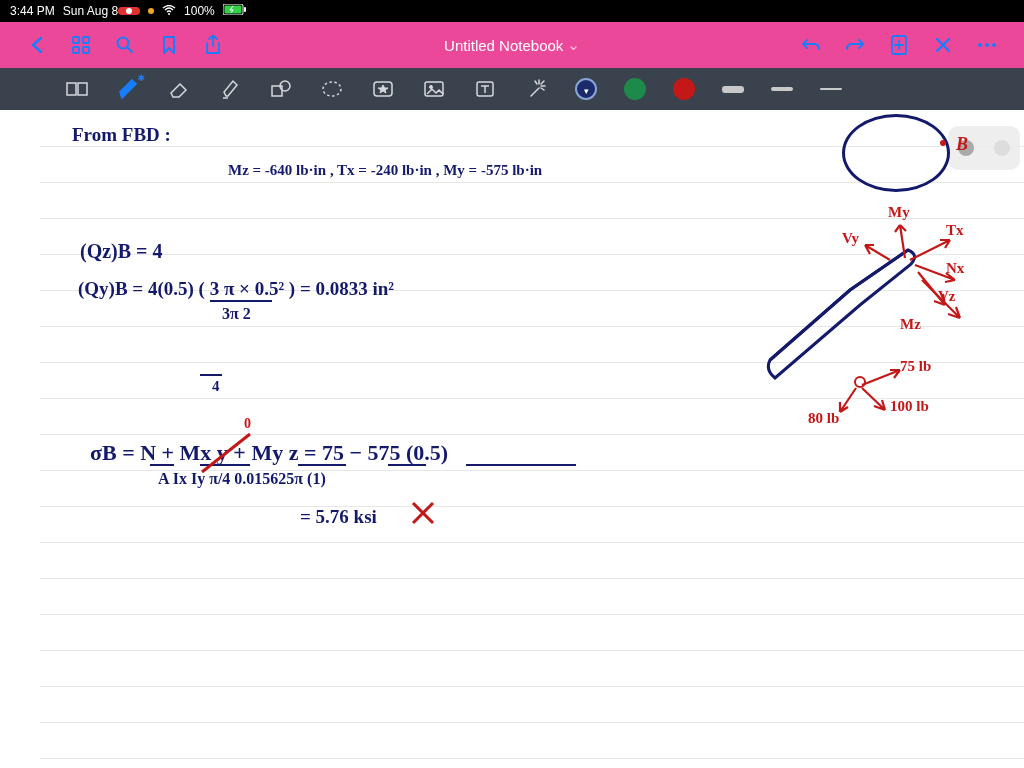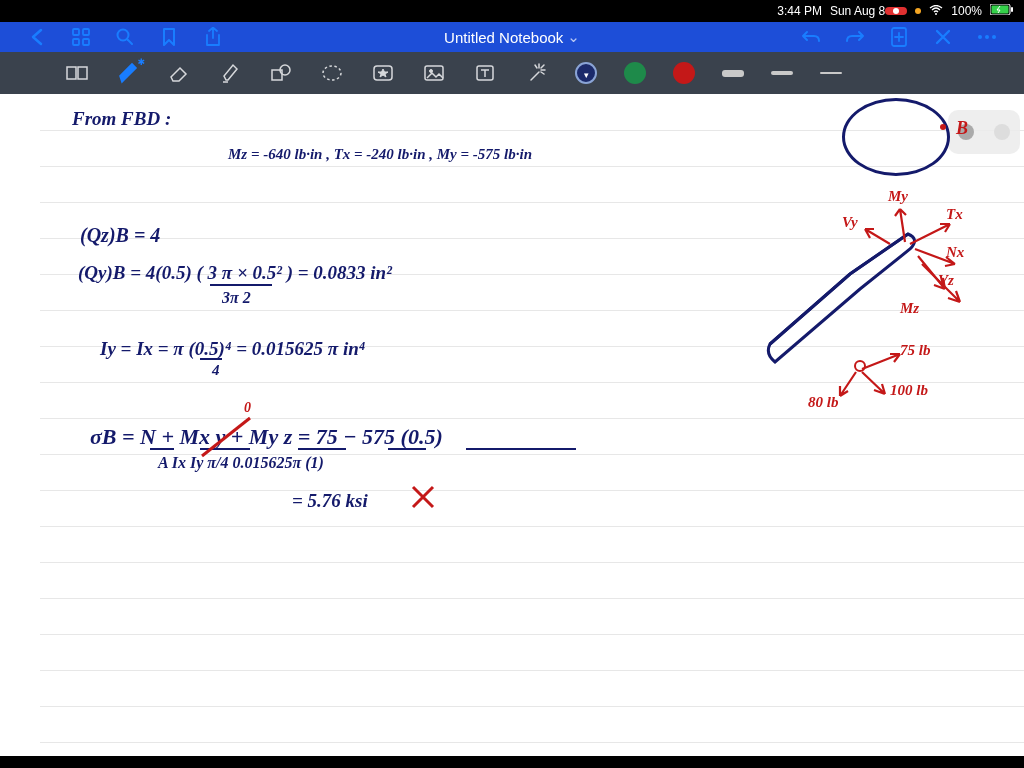--- a/index.html
+++ b/index.html
@@ -1,33 +1,33 @@
 <!DOCTYPE html>
 <html><head>
 <meta charset="utf-8">
 <style>
 * { margin:0; padding:0; box-sizing:border-box; }
 html,body{width:1024px;height:768px;overflow:hidden;font-family:-apple-system,Helvetica,Arial,sans-serif;background:#000;}
-.statusbar{height:22px;background:#000;color:#fff;display:flex;align-items:center;justify-content:flex-end;font-size:12px;padding:0 10px;}
+.statusbar{height:22px;background:#000;color:#fff;display:flex;align-items:center;justify-content:flex-start;font-size:12px;padding:0 10px;}
 .status-left,.status-right{display:flex;align-items:center;gap:8px;}
 .rec-pill{background:#e03030;border-radius:10px;padding:1px 8px;display:flex;align-items:center;gap:4px;}
 .rec-dot{width:6px;height:6px;border-radius:50%;background:#fff;}
 .orange-dot{width:6px;height:6px;border-radius:50%;background:#f5a623;}
-.navbar{height:30px;background:#1d4ed8;display:flex;align-items:center;padding:0 26px;color:#fff;}
+.navbar{height:46px;background:#ec4899;display:flex;align-items:center;padding:0 26px;color:#fff;}
 .nav-left,.nav-right{display:flex;align-items:center;gap:22px;}
 .nav-center{flex:1;text-align:center;font-size:15px;color:#fff;display:flex;align-items:center;justify-content:center;gap:4px;}
 .nav-icon{color:#197dff;cursor:pointer;display:flex;align-items:center;justify-content:center;width:22px;height:22px;}
 .toolbar{height:42px;background:#3a424d;display:flex;align-items:center;gap:27px;padding:0 65px;position:relative;}
 .tool{width:24px;height:24px;display:flex;align-items:center;justify-content:center;cursor:pointer;color:#d6d8db;}
 .tool svg{stroke:#d6d8db;fill:none;}
 .color-dot{width:22px;height:22px;border-radius:50%;cursor:pointer;}
 .stroke-sel{width:22px;height:6px;border-radius:3px;background:#c9c9c9;cursor:pointer;}
 .canvas{width:1024px;height:662px;background:#fff;position:relative;}
 .ruleline{position:absolute;left:40px;right:0;height:1px;background:#e7e7e7;}
-.hw{position:absolute;font-family:'Comic Sans MS','Segoe Script',cursive;color:#141a6b;font-weight:600;white-space:nowrap;font-style:italic;}
+.hw{position:absolute;font-family:'Comic Sans MS','Segoe Script',cursive;color:#141a6b;font-weight:600;white-space:nowrap;}
 .red{color:#c41818;}
 .ellipse{position:absolute;border:3px solid #141a6b;border-radius:50%;}
 .floating-panel{position:absolute;right:4px;top:16px;width:72px;height:44px;background:rgba(235,235,235,0.85);border-radius:10px;display:flex;align-items:center;justify-content:space-around;}
 .fp-dot{width:16px;height:16px;border-radius:50%;background:#aaa;}
 </style>
 </head>
 <body>
 
 <div class="statusbar">
   <div class="status-left">
@@ -216,40 +216,39 @@
   </div>
 
   <span class="hw" style="left:72px;top:14px;font-size:19px">From FBD :</span>
   <span class="hw" style="left:228px;top:52px;font-size:15px">Mz = -640 lb·in ,  Tx = -240 lb·in ,  My = -575 lb·in</span>
 
   <span class="hw" style="left:80px;top:130px;font-size:20px">(Qz)B  =  4</span>
   <span class="hw" style="left:78px;top:168px;font-size:19px">(Qy)B  =   4(0.5)  ( 3  π × 0.5² )  =  0.0833  in²</span>
   <span class="hw" style="left:222px;top:195px;font-size:16px">3π        2</span>
   <div style="position:absolute;left:210px;top:190px;width:62px;height:2px;background:#141a6b"></div>
 
-  <span class="hw" style="left:100px;top:244px;font-size:19px">Iy = Ix =  π  (0.5)⁴ =  0.015625 π  in⁴</span>
   <span class="hw" style="left:212px;top:268px;font-size:15px">4</span>
   <div style="position:absolute;left:200px;top:264px;width:22px;height:2px;background:#141a6b"></div>
 
   <span class="hw" style="left:90px;top:330px;font-size:22px">σB =  N  +  Mx y   +   My z   =   75   −   575 (0.5)</span>
   <span class="hw" style="left:158px;top:360px;font-size:16px">A       Ix           Iy        π/4      0.015625π (1)</span>
   <div style="position:absolute;left:150px;top:354px;width:24px;height:2px;background:#141a6b"></div>
   <div style="position:absolute;left:200px;top:354px;width:50px;height:2px;background:#141a6b"></div>
   <div style="position:absolute;left:298px;top:354px;width:48px;height:2px;background:#141a6b"></div>
   <div style="position:absolute;left:388px;top:354px;width:38px;height:2px;background:#141a6b"></div>
   <div style="position:absolute;left:466px;top:354px;width:110px;height:2px;background:#141a6b"></div>
 
   <div style="position:absolute;left:198px;top:320px;width:56px;height:46px">
     <svg width="56" height="46">
         <path d="M4 42 L52 4" stroke="#c41818" stroke-width="3"></path>
       </svg>
   </div>
   <span class="hw red" style="left:244px;top:306px;font-size:14px">0</span>
 
-  <span class="hw" style="left:292px;top:396px;font-size:19px">=   5.76  ksi</span>
+  <span class="hw" style="left:300px;top:396px;font-size:19px">=   5.76  ksi</span>
   <div style="position:absolute;left:410px;top:390px;width:26px;height:26px">
     <svg width="26" height="26">
         <path d="M3 23 L23 3 M3 3 L23 23" stroke="#c41818" stroke-width="3"></path>
       </svg>
   </div>
 
   <div class="ellipse" style="left:842px;top:4px;width:108px;height:78px;border-width:3px"></div>
   <span class="hw red" style="left:956px;top:24px;font-size:18px;font-style:italic">B</span>
   <span style="position:absolute;left:940px;top:30px;width:6px;height:6px;background:#c41818;border-radius:50%"></span>
 

